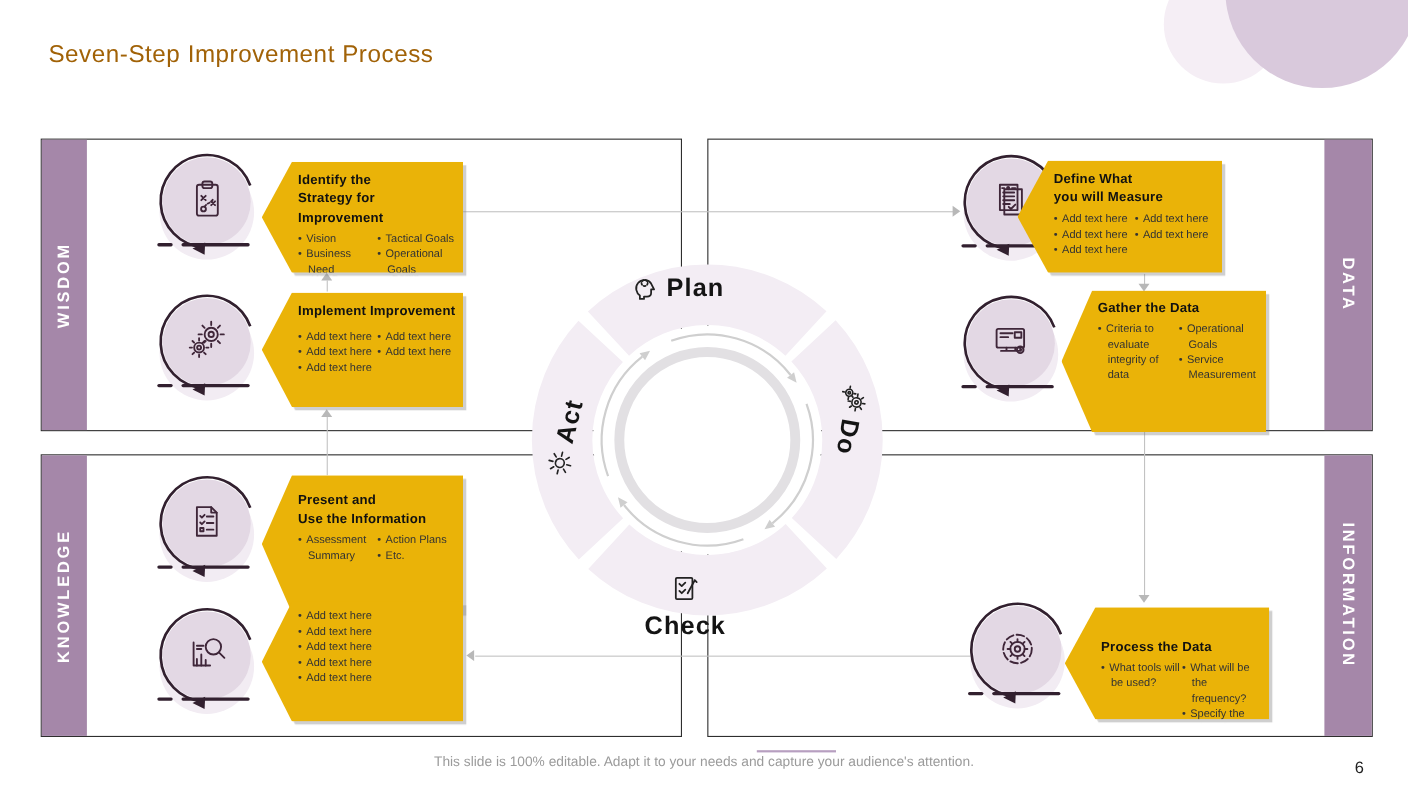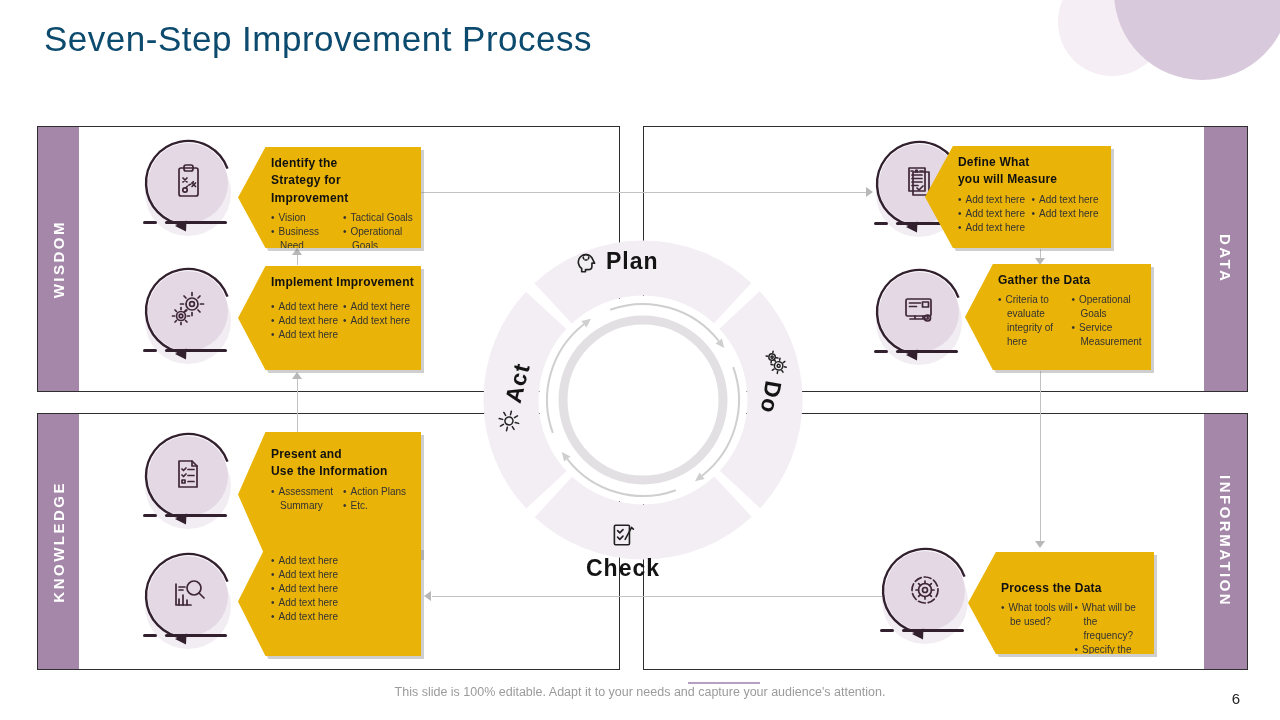--- a/index.html
+++ b/index.html
@@ -1,21 +1,21 @@
 <!DOCTYPE html>
 <html><head>
 <meta charset="utf-8">
 <style>
   html,body{margin:0;padding:0;}
   body{width:1280px;height:720px;position:relative;background:#fff;overflow:hidden;
        font-family:"Liberation Sans", sans-serif;}
   .abs{position:absolute;}
 
   
-  .slide-title{left:44px;top:19px;font-size:35px;letter-spacing:.5px;color:#0c4a6e;}
+  .slide-title{left:44px;top:36px;font-size:22px;letter-spacing:.5px;color:#a16207;}
 
   
   .deco-light{left:1058px;top:-32px;width:108px;height:108px;border-radius:50%;background:#f5eef5;}
   .deco-dark{left:1114px;top:-96px;width:176px;height:176px;border-radius:50%;background:#d9c9dc;}
 
   
   .quad{border:1px solid #2e2e2e;box-sizing:border-box;z-index:1;background:transparent;}
   .qbar{position:absolute;top:0;bottom:0;background:#a587a9;display:flex;align-items:center;justify-content:center;}
   .qbar-left{left:0;width:41px;}
   .qbar-right{right:0;width:43px;}
@@ -361,26 +361,26 @@
         <div class="b">Add text here</div>
       </div>
       <div class="col">
         <div class="b">Add text here</div>
         <div class="b">Add text here</div>
       </div>
     </div>
   </div>
 </div>
 
-<div class="abs callout" style="left:965px;top:264px;width:186px;height:106px;">
+<div class="abs callout" style="left:965px;top:264px;width:186px;height:129px;">
   <div class="callout-shape">
     <div class="c-title">Gather the Data</div>
     <div class="cols">
       <div class="col">
-        <div class="b">Criteria to evaluate integrity of here</div>
+        <div class="b">Criteria to evaluate integrity of data</div>
       </div>
       <div class="col">
         <div class="b">Operational Goals</div>
         <div class="b">Service Measurement</div>
       </div>
     </div>
   </div>
 </div>
 
 <div class="abs callout" style="left:238px;top:432px;width:183px;height:125px;">

